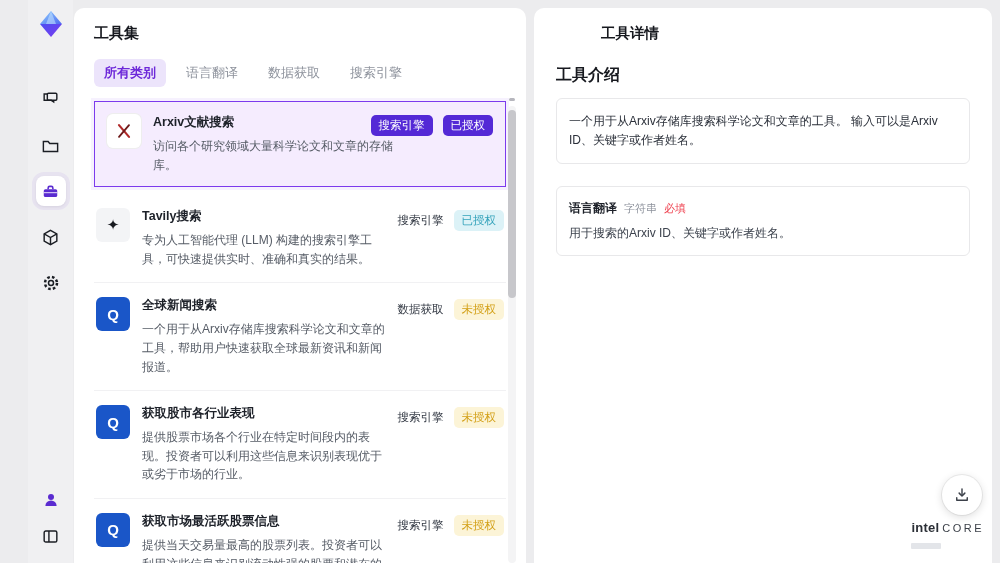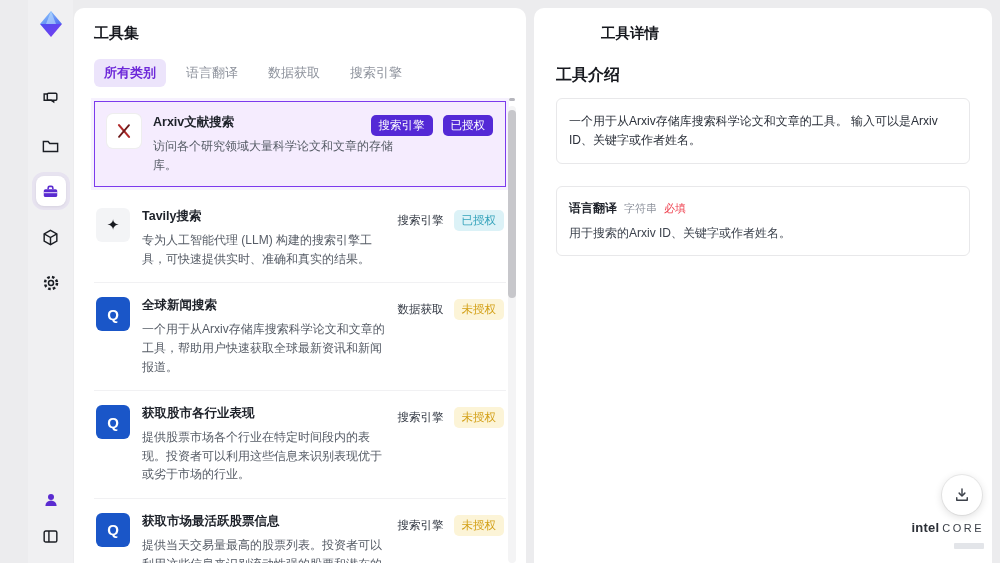--- a/index.html
+++ b/index.html
@@ -59,21 +59,21 @@
   .detail-card { border:1px solid #e8e8ea; border-radius:6px; padding:13px 12px; margin-bottom:22px; background:#fff; }
   .intro-text { font-size:12px; color:#2b303a; line-height:1.6; }
   .param-row { display:flex; align-items:baseline; gap:7px; margin-bottom:8px; }
   .param-name { font-size:12px; font-weight:700; color:#1d2129; }
   .param-type { font-size:11px; color:#8d929c; }
   .param-required { font-size:11px; color:#ef4351; }
   .param-desc { font-size:12px; color:#3c424d; }
 
   
   .fab { position:absolute; right:18px; bottom:48px; width:40px; height:40px; border-radius:50%; background:#fff; box-shadow:0 2px 8px rgba(0,0,0,0.14), 0 0 0 1px #f0f0f0; display:flex; align-items:center; justify-content:center; cursor:pointer; }
-  .intel { position:absolute; right:16px; bottom:10px; text-align:right; line-height:1.1; }
+  .intel { position:absolute; right:16px; bottom:10px; text-align:left; line-height:1.1; }
   .intel-line { display:flex; align-items:baseline; gap:3px; justify-content:flex-end; }
   .intel-name { font-size:13px; font-weight:700; color:#2b2f36; letter-spacing:0.2px; }
   .intel-core { font-size:11px; font-weight:400; color:#3a3f47; letter-spacing:2.5px; text-transform:uppercase; }
   .intel-sub { display:inline-block; margin-top:3px; width:30px; height:6px; background:#e3e5e9; border-radius:1px; }
 </style>
 </head>
 <body>
 
 <div class="app">
 

